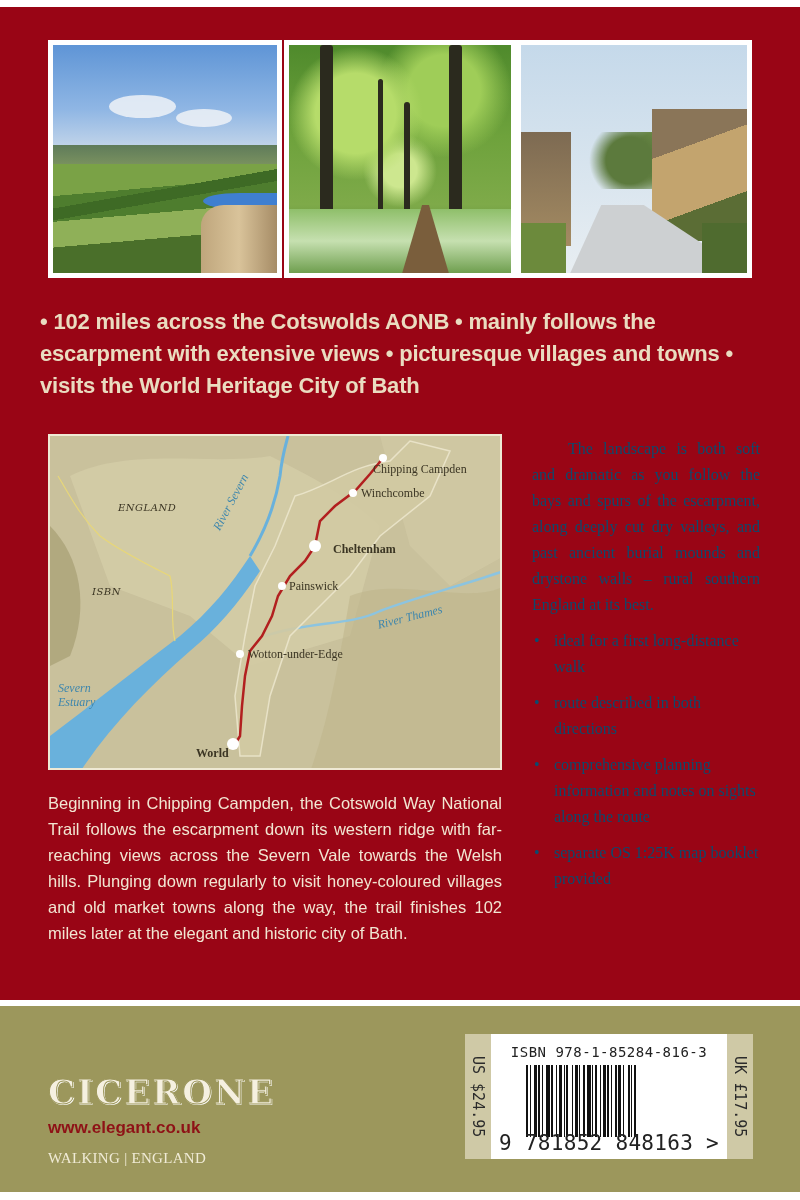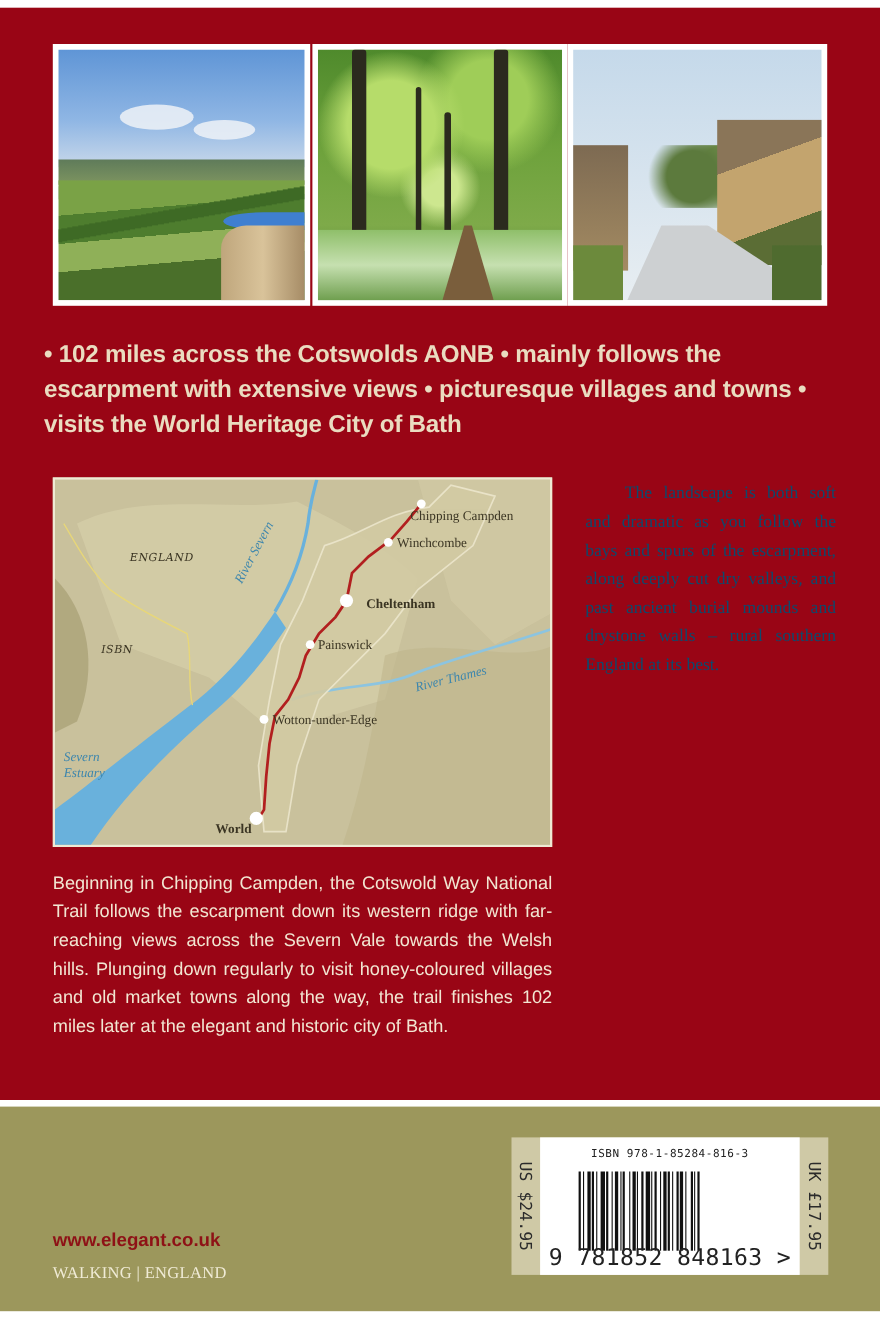--- a/index.html
+++ b/index.html
@@ -121,21 +121,21 @@
   }
   .price-side {
     width: 26px; display: flex; align-items: center; justify-content: center;
     font-family: "DejaVu Sans Mono", monospace; font-size: 15px; color: #2b2b2b;
     writing-mode: vertical-rl;
   }
   .barcode {
     flex: 1; background: #fff; position: relative;
     font-family: "DejaVu Sans Mono", monospace; color: #222;
   }
-  .isbn { position: absolute; top: 10px; left: 0; width: 100%; text-align: center; font-size: 10px; letter-spacing: .5px; }
+  .isbn { position: absolute; top: 10px; left: 0; width: 100%; text-align: center; font-size: 14px; letter-spacing: .5px; }
   .bars { position: absolute; left: 35px; top: 31px; width: 170px; height: 72px; display: flex; align-items: stretch; }
   .bars span { display: block; height: 100%; background: #111; }
   .bars span.gap { background: transparent; }
   .barnum { position: absolute; bottom: 4px; left: 0; width: 100%; text-align: center; font-size: 21px; letter-spacing: .3px; }
 </style>
 </head>
 <body>
 
 <div class="red-panel"></div>
 
@@ -208,25 +208,32 @@
   <span class="map-label town" style="left:323px;top:26px">Chipping Campden</span>
   <span class="map-label town" style="left:311px;top:50px">Winchcombe</span>
   <span class="map-label town bold" style="left:283px;top:106px">Cheltenham</span>
   <span class="map-label town" style="left:239px;top:143px">Painswick</span>
   <span class="map-label town" style="left:198px;top:211px">Wotton-under-Edge</span>
   <span class="map-label town bold" style="left:146px;top:310px">World</span>
 </div>
 
 <div class="right-text">
   <p>The landscape is both soft and dramatic as you follow the bays and spurs of the escarpment, along deeply cut dry valleys, and past ancient burial mounds and drystone walls – rural southern England at its best.</p>
+  <ul class="bullets">
+    <li>ideal for a first long-distance walk</li>
+    <li>route described in both directions</li>
+    <li>comprehensive planning information and notes on sights along the route</li>
+    <li>separate OS 1:25K map booklet provided</li>
+  </ul>
 </div>
 
 <p class="left-text">Beginning in Chipping Campden, the Cotswold Way National Trail follows the escarpment down its western ridge with far-reaching views across the Severn Vale towards the Welsh hills. Plunging down regularly to visit honey-coloured villages and old market towns along the way, the trail finishes 102 miles later at the elegant and historic city of Bath.</p>
 
 <div class="footer">
+  <div class="logo">CICERONE</div>
   <div class="website">www.elegant.co.uk</div>
   <div class="category">WALKING | ENGLAND</div>
 
   <div class="barcode-wrap">
     <div class="price-side" style="transform:rotate(0deg)">US $24.95</div>
     <div class="barcode">
       <div class="isbn">ISBN 978-1-85284-816-3</div>
       <div class="bars">
         <span style="width:2px"></span>
           <span class="gap" style="width:2px"></span>

